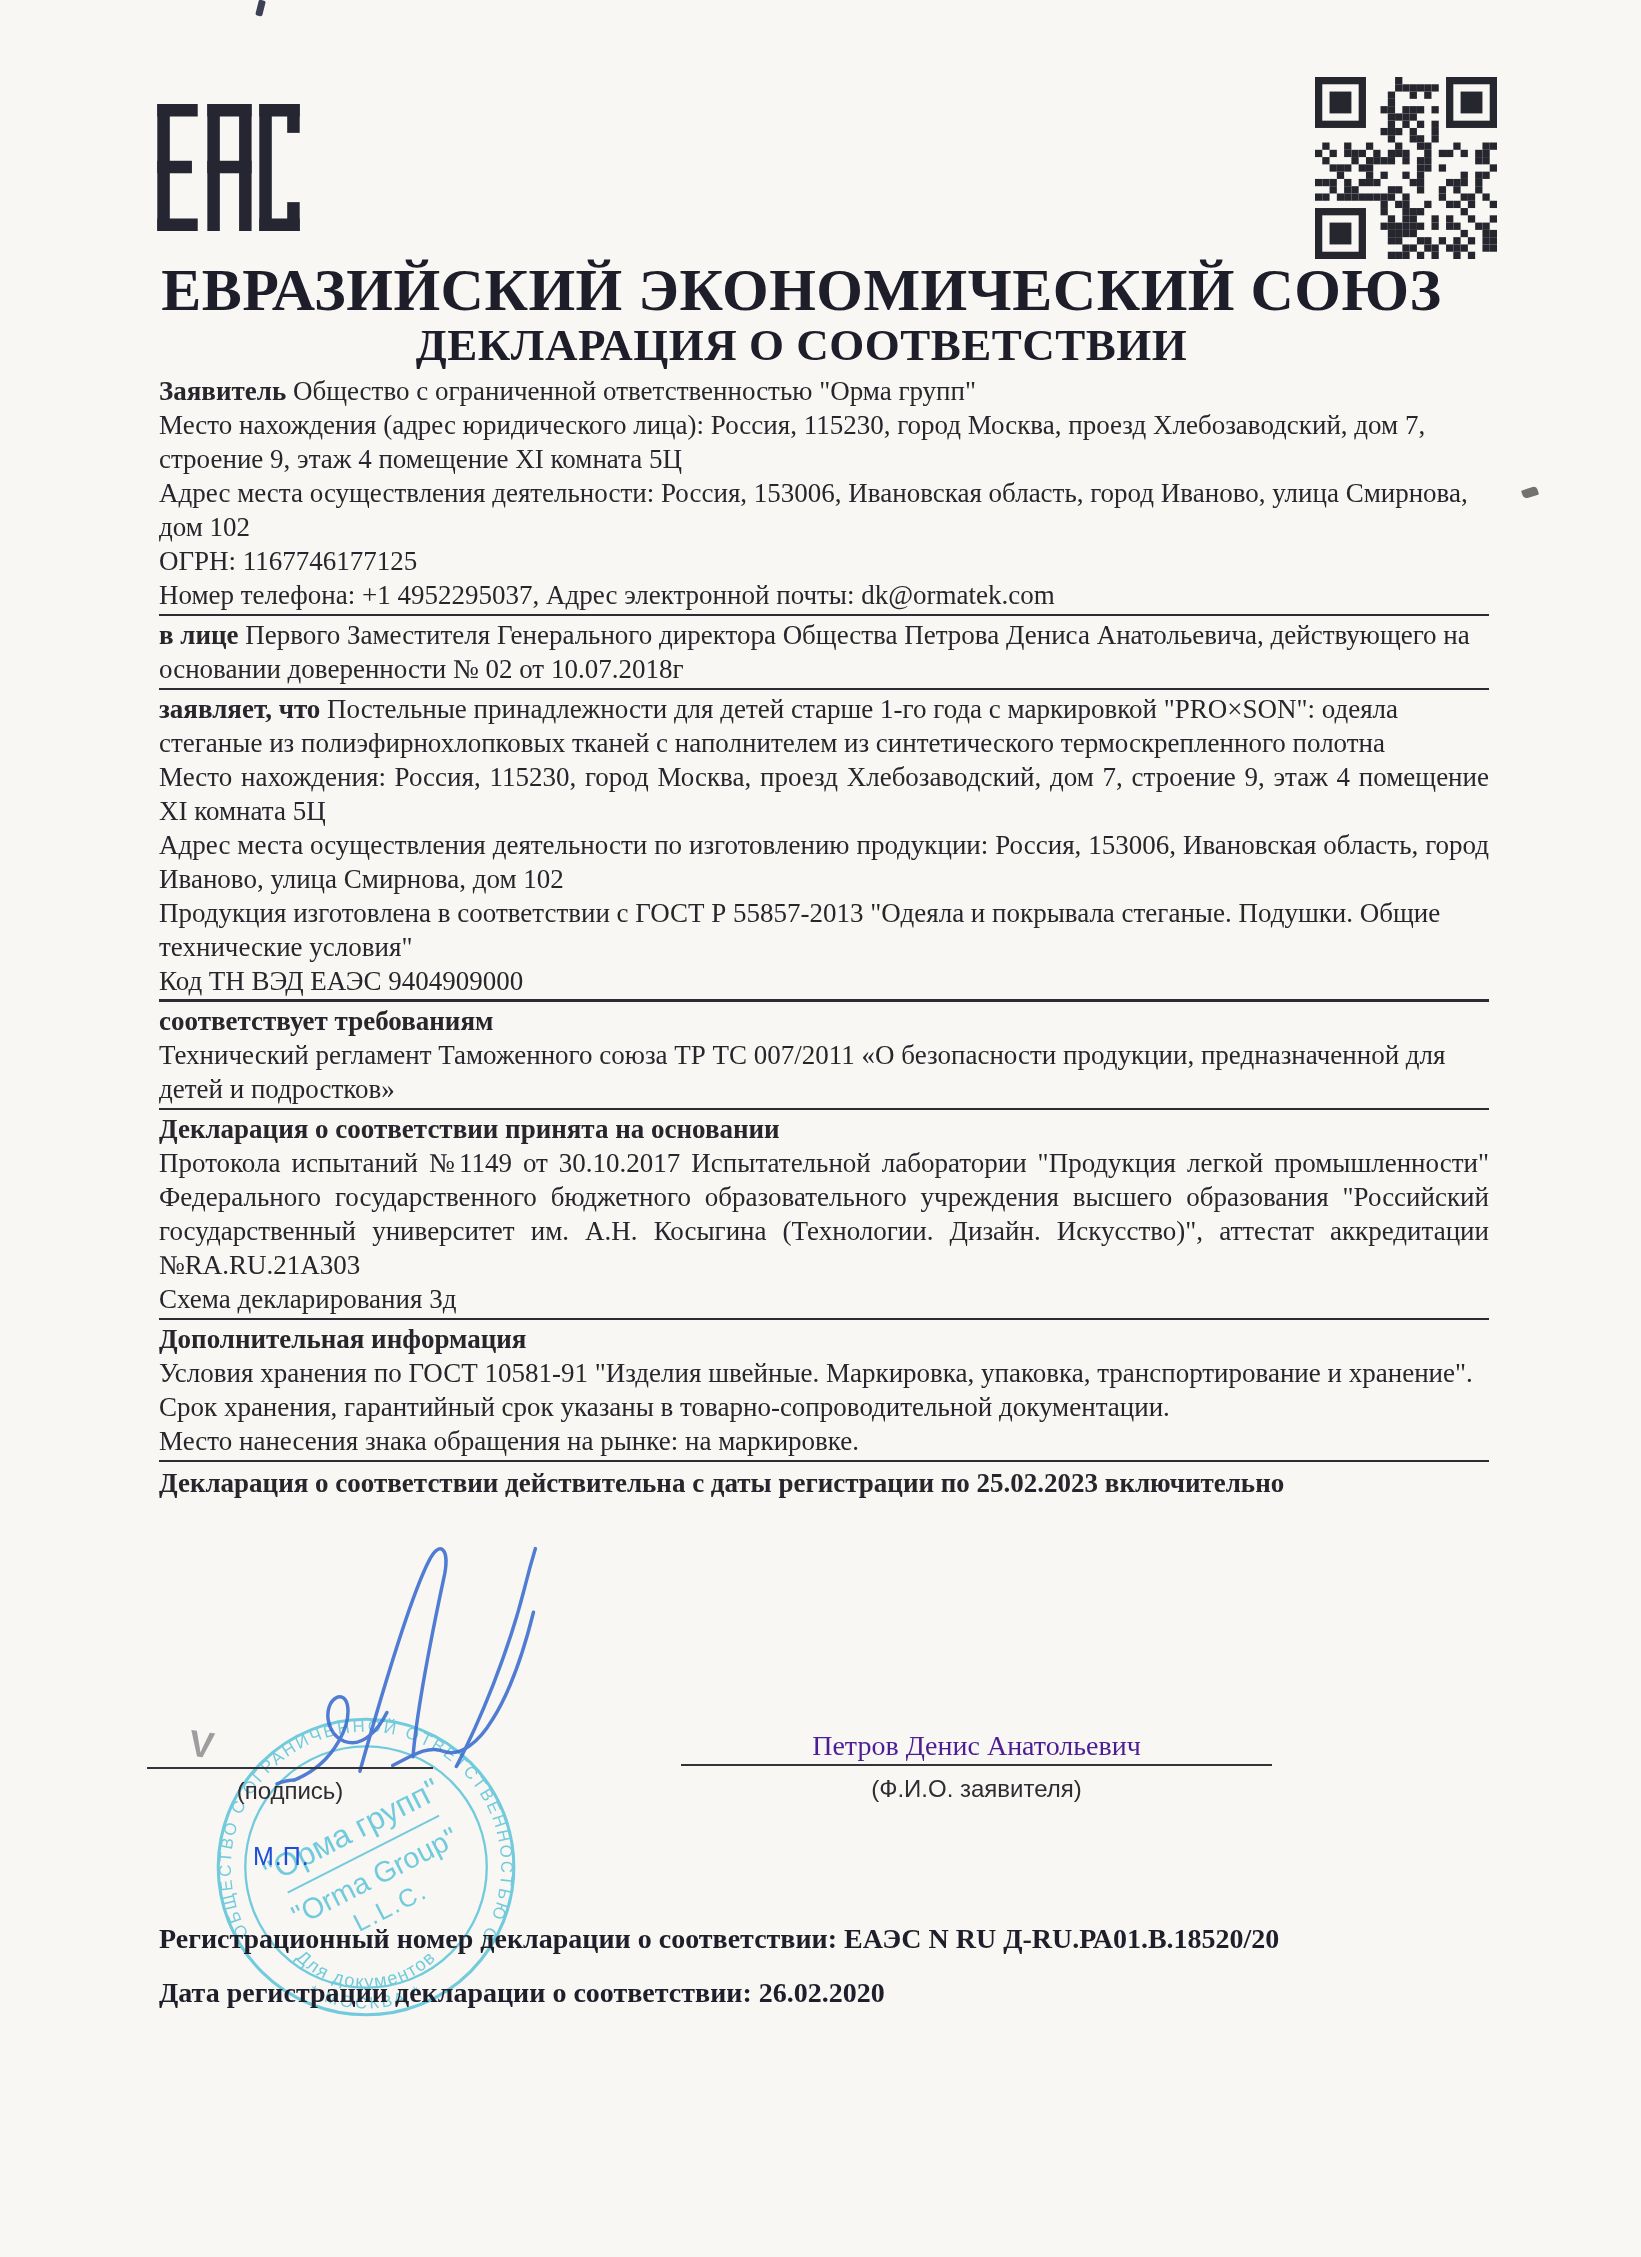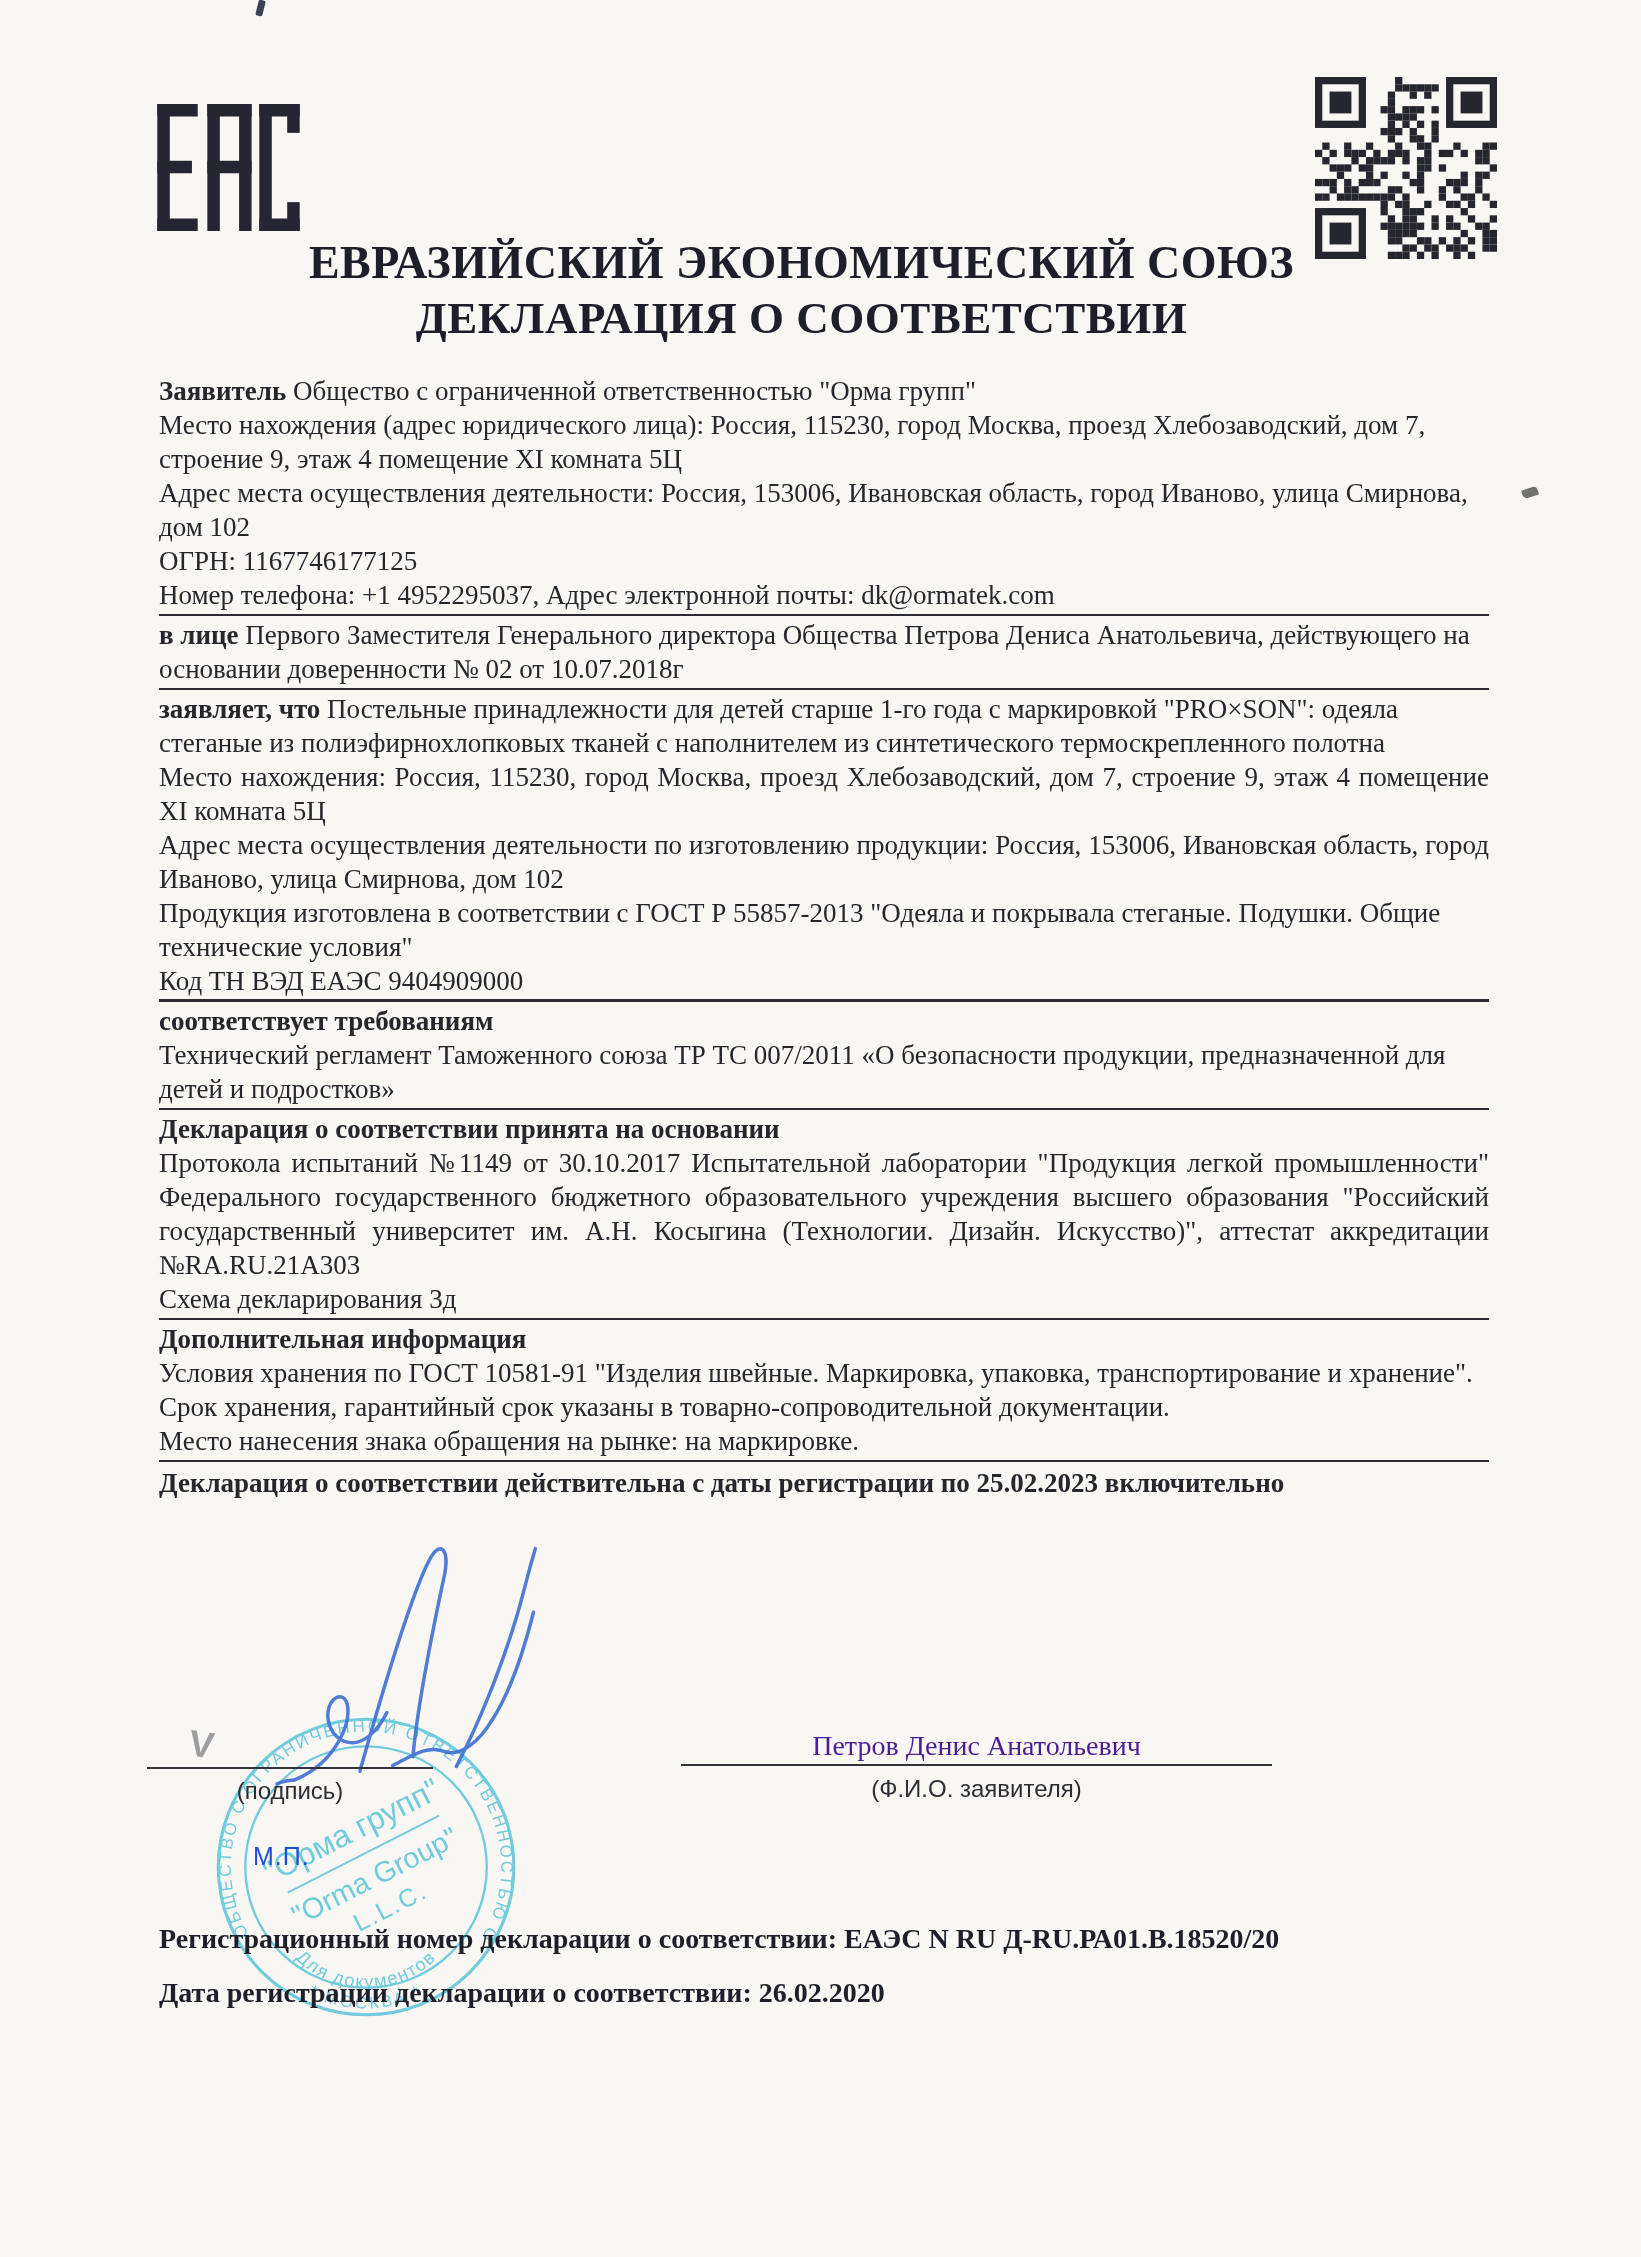--- a/index.html
+++ b/index.html
@@ -3,21 +3,21 @@
 <meta charset="utf-8">
 <style>
   html,body{margin:0;padding:0;background:#e8e8e6;}
   .sheet{position:relative;width:1641px;height:2257px;background:#f8f7f3;overflow:hidden;
          font-family:"Liberation Serif",serif;color:#26262c;}
   
   .eac-logo{position:absolute;left:157px;top:104px;}
   .qr{position:absolute;left:1315px;top:77px;}
   .title-block{position:absolute;left:0;top:238px;width:1603px;text-align:center;
                font-weight:bold;color:#1d1e2a;}
-  .title-l1{font-size:46px;letter-spacing:0.5px;line-height:50px;}
+  .title-l1{font-size:60px;letter-spacing:0.5px;line-height:50px;margin-top:27px;}
   .title-l2{font-size:45px;letter-spacing:0.5px;line-height:50px;margin-top:4.8px;}
   
   .doc-body{position:absolute;left:159px;top:374px;width:1330px;
             font-size:27px;line-height:34px;}
   .doc-body p{margin:0;}
   .lead{font-weight:bold;}
   .j{text-align:justify;}
   .sec-h{font-weight:bold;margin:0;}
   .mt6{margin-top:5.8px;}.mt10{margin-top:9.7px;}.mt14{margin-top:13.5px;}
   hr.rule{border:none;border-top:2.9px solid #2c2c32;margin:1.9px 0;}

